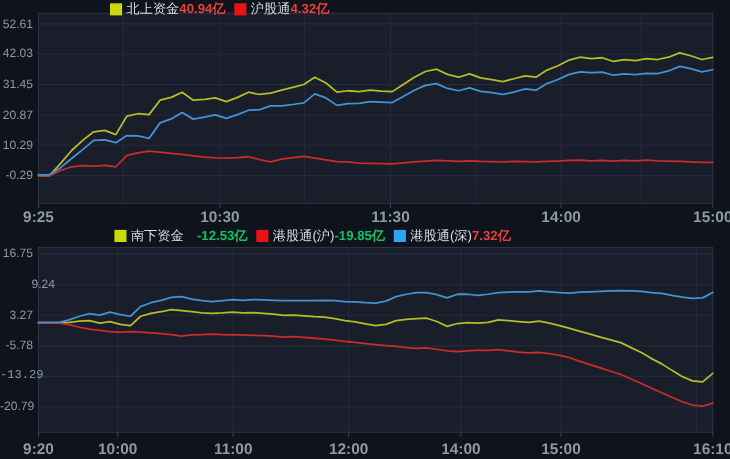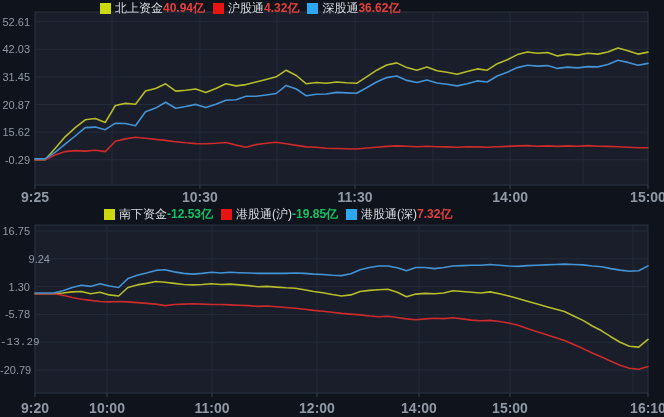--- a/index.html
+++ b/index.html
@@ -59,32 +59,27 @@
       <span class="li">
         <span class="sw" style="background: rgb(204, 217, 14);"></span>
         <span class="lab">北上资金</span>
         <span class="val" style="color: rgb(228, 64, 60);">40.94亿</span>
       </span>
       <span class="li">
         <span class="sw" style="background: rgb(232, 20, 20);"></span>
         <span class="lab">沪股通</span>
         <span class="val" style="color: rgb(228, 64, 60);">4.32亿</span>
       </span>
-      <span class="li">
-        <span class="sw" style="background: rgb(46, 167, 242);"></span>
-        <span class="lab">深股通</span>
-        <span class="val" style="color: rgb(228, 64, 60);">36.62亿</span>
-      </span>
     </div>
   <div id="labels-0">
       <div class="ylab" style="top: 15.7px; text-align: right;">52.61</div>
       <div class="ylab" style="top: 43.3px;">42.03</div>
       <div class="ylab" style="top: 70.9px; text-align: right;">31.45</div>
       <div class="ylab" style="top: 98.5px;">20.87</div>
-      <div class="ylab" style="top: 126.1px;">15.62</div>
+      <div class="ylab" style="top: 126.1px;">10.29</div>
       <div class="ylab" style="top: 153.7px;">-0.29</div>
       <div class="xlab" style="left: 35px; top: 189px;">9:25</div>
       <div class="xlab" style="left: 199.897px; top: 189px;">10:30</div>
       <div class="xlab" style="left: 354.986px; top: 189px;">11:30</div>
       <div class="xlab" style="left: 510.075px; top: 189px;">14:00</div>
       <div class="xlab" style="left: 648px; top: 189px;">15:00</div>
     </div>
 </div>
 
 <div class="panel" id="panel-1" style="top:205px;height:212px">
@@ -110,37 +105,37 @@
       <line x1="510.01370000000003" y1="188" x2="510.01370000000003" y2="192" stroke="#3a4150" stroke-width="1"></line>
       <line x1="648" y1="188" x2="648" y2="192" stroke="#3a4150" stroke-width="1"></line>
       <polyline points="35.0,88.8 44.3,88.8 53.6,88.8 62.9,88.0 72.2,86.9 81.4,86.5 90.7,88.8 100.0,87.3 109.3,89.9 118.6,91.0 127.9,82.5 137.2,79.9 146.5,78.4 155.7,76.5 165.0,77.3 174.3,78.4 183.6,79.5 192.9,79.9 202.2,79.5 211.5,78.8 220.8,79.5 230.0,79.1 239.3,79.9 248.6,80.6 257.9,81.7 267.2,81.4 276.5,82.1 285.8,82.8 295.1,83.2 304.3,84.7 313.6,86.5 322.9,87.7 332.2,89.5 341.5,91.0 350.8,89.9 360.1,86.5 369.4,85.4 378.7,84.7 387.9,84.3 397.2,87.3 406.5,91.7 415.8,89.1 425.1,88.4 434.4,88.8 443.7,88.0 453.0,85.8 462.2,86.5 471.5,87.3 480.8,88.0 490.1,86.9 499.4,88.8 508.7,91.0 518.0,93.6 527.3,96.2 536.5,98.8 545.8,101.4 555.1,103.9 564.4,106.5 573.7,111.0 583.0,115.4 592.3,121.0 601.6,125.8 610.8,131.7 620.1,137.3 629.4,141.3 638.7,142.1 648.0,134.4" fill="none" stroke="#b6bc2a" stroke-width="1.6" stroke-linejoin="round" stroke-linecap="round"></polyline>
       <polyline points="35.0,88.8 44.3,88.8 53.6,88.8 62.9,90.2 72.2,92.5 81.4,94.3 90.7,95.4 100.0,96.5 109.3,96.9 118.6,96.5 127.9,96.9 137.2,97.6 146.5,98.4 155.7,99.1 165.0,100.6 174.3,99.5 183.6,99.1 192.9,98.8 202.2,99.1 211.5,99.5 220.8,99.5 230.0,99.9 239.3,100.2 248.6,100.6 257.9,101.4 267.2,101.0 276.5,101.7 285.8,102.5 295.1,103.2 304.3,104.3 313.6,105.4 322.9,106.2 332.2,107.3 341.5,108.4 350.8,109.1 360.1,109.9 369.4,111.0 378.7,111.7 387.9,111.3 397.2,112.5 406.5,113.9 415.8,114.7 425.1,113.9 434.4,113.2 443.7,113.6 453.0,112.8 462.2,113.9 471.5,115.1 480.8,115.8 490.1,115.4 499.4,116.5 508.7,118.0 518.0,120.2 527.3,123.6 536.5,126.5 545.8,129.5 555.1,132.5 564.4,135.4 573.7,139.5 583.0,143.6 592.3,148.0 601.6,152.1 610.8,156.2 620.1,160.2 629.4,163.2 638.7,164.3 648.0,161.5" fill="none" stroke="#cd2b2b" stroke-width="1.6" stroke-linejoin="round" stroke-linecap="round"></polyline>
       <polyline points="35.0,88.0 44.3,88.0 53.6,88.0 62.9,85.8 72.2,82.5 81.4,80.2 90.7,81.4 100.0,78.8 109.3,81.0 118.6,82.5 127.9,73.6 137.2,70.2 146.5,68.0 155.7,65.4 165.0,64.7 174.3,66.9 183.6,68.4 192.9,69.1 202.2,68.4 211.5,67.3 220.8,68.0 230.0,67.3 239.3,67.7 248.6,68.0 257.9,68.4 267.2,68.4 276.5,68.4 285.8,68.4 295.1,68.0 304.3,68.4 313.6,69.1 322.9,69.5 332.2,70.2 341.5,70.6 350.8,68.8 360.1,64.7 369.4,62.5 378.7,61.0 387.9,61.0 397.2,62.8 406.5,65.8 415.8,62.5 425.1,62.5 434.4,63.6 443.7,62.5 453.0,61.0 462.2,60.6 471.5,60.3 480.8,60.3 490.1,59.5 499.4,60.3 508.7,61.0 518.0,61.4 527.3,60.6 536.5,60.3 545.8,59.9 555.1,59.5 564.4,59.1 573.7,59.5 583.0,59.9 592.3,61.0 601.6,61.7 610.8,63.6 620.1,65.1 629.4,66.2 638.7,65.8 648.0,60.9" fill="none" stroke="#4493d4" stroke-width="1.6" stroke-linejoin="round" stroke-linecap="round"></polyline>
     </svg>
   <div class="legend" id="legend-1" style="left:104px;top:3px">
       <span class="li">
         <span class="sw" style="background: rgb(204, 217, 14);"></span>
         <span class="lab">南下资金</span>
-        <span class="val" style="color: rgb(20, 192, 101);">-12.53亿</span>
+        <span class="val" style="color: rgb(20, 192, 101); margin-left: 12px;">-12.53亿</span>
       </span>
       <span class="li">
         <span class="sw" style="background: rgb(232, 20, 20);"></span>
         <span class="lab">港股通(沪)</span>
         <span class="val" style="color: rgb(20, 192, 101);">-19.85亿</span>
       </span>
       <span class="li">
         <span class="sw" style="background: rgb(46, 167, 242);"></span>
         <span class="lab">港股通(深)</span>
         <span class="val" style="color: rgb(228, 64, 60);">7.32亿</span>
       </span>
     </div>
   <div id="labels-1">
       <div class="ylab" style="top: 20px;">16.75</div>
       <div class="ylab" style="top: 47.8px; padding-left: 20px;">9.24</div>
-      <div class="ylab" style="top: 75.6px;">1.30</div>
+      <div class="ylab" style="top: 75.6px;">3.27</div>
       <div class="ylab" style="top: 103.4px;">-5.78</div>
       <div class="ylab" style="top: 131.2px; font-family: Liberation Mono, monospace;">-13.29</div>
       <div class="ylab" style="top: 159px;">-20.79</div>
       <div class="xlab" style="left: 35px; top: 195px;">9:20</div>
       <div class="xlab" style="left: 107.027px; top: 195px;">10:00</div>
       <div class="xlab" style="left: 212.034px; top: 195px;">11:00</div>
       <div class="xlab" style="left: 316.98px; top: 195px;">12:00</div>
       <div class="xlab" style="left: 418.983px; top: 195px;">14:00</div>
       <div class="xlab" style="left: 510.014px; top: 195px;">15:00</div>
       <div class="xlab" style="left: 648px; top: 195px;">16:10</div>

